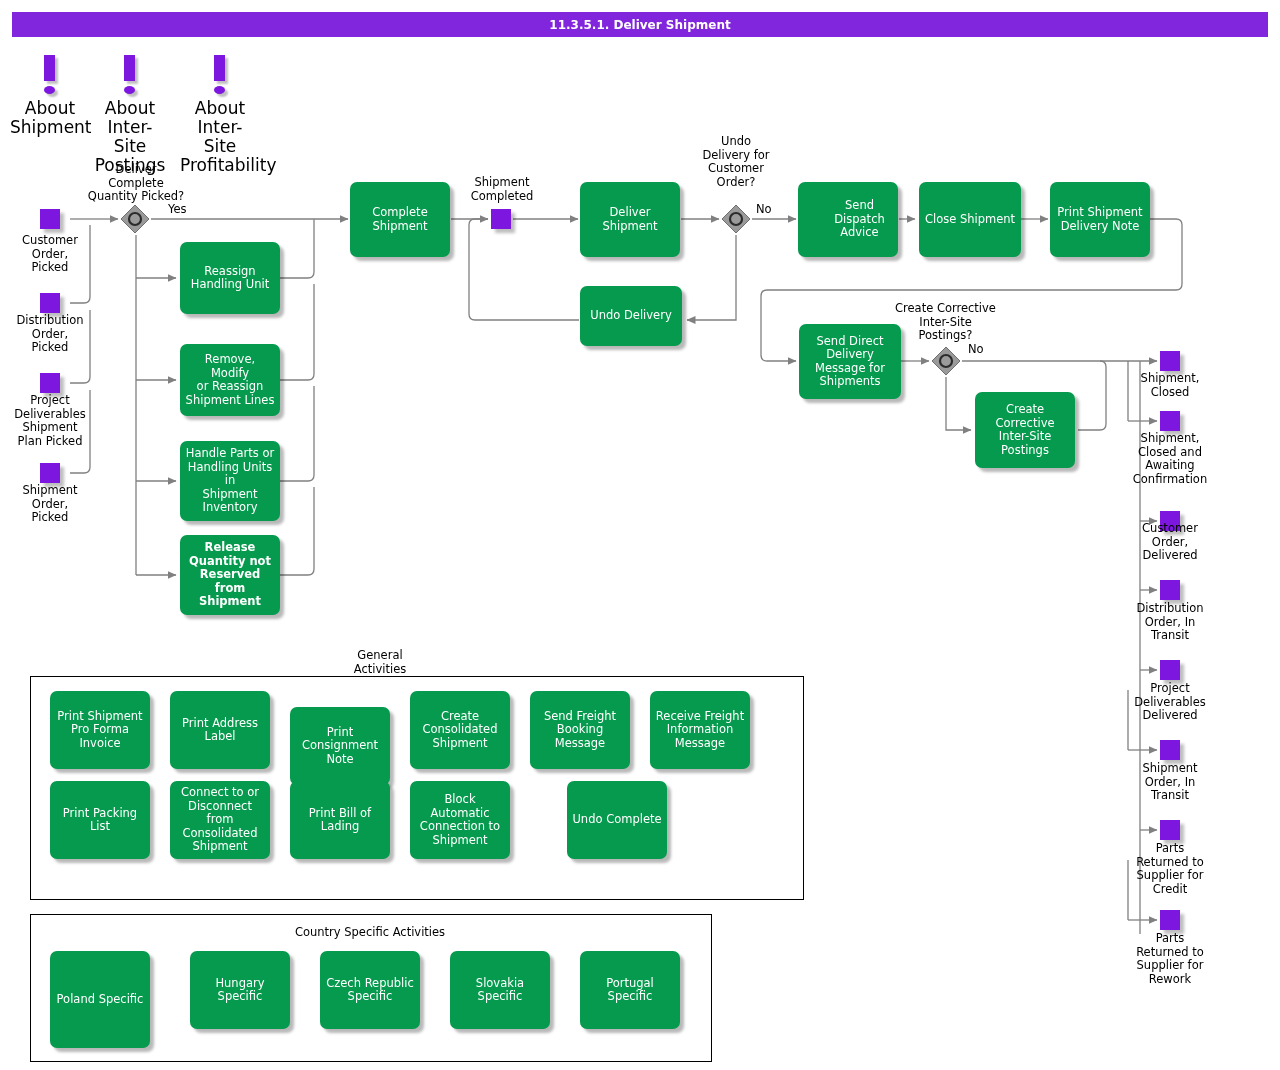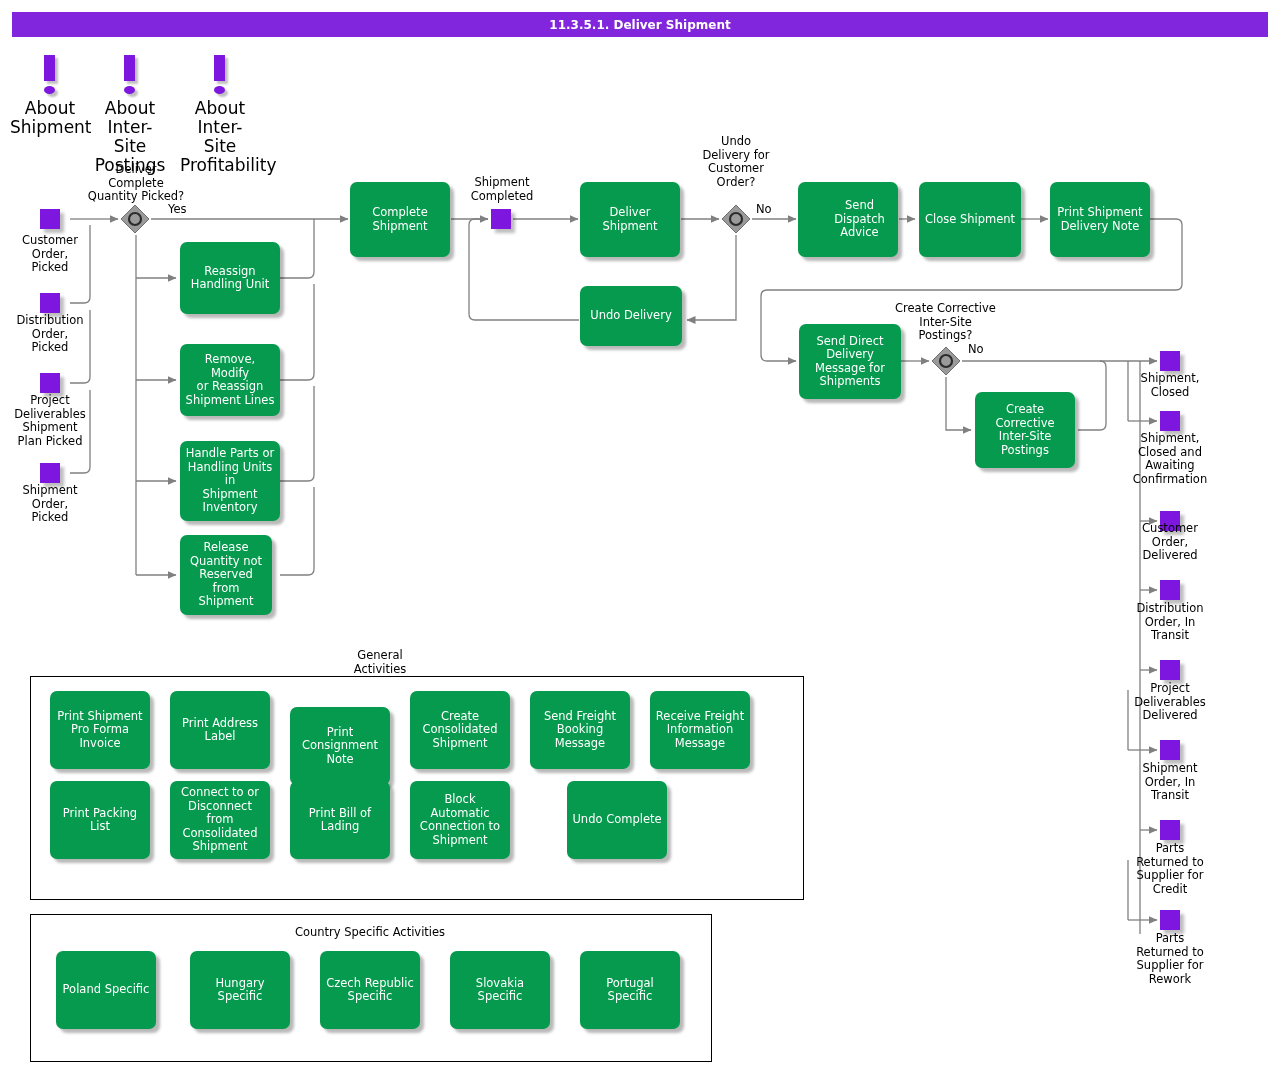--- a/index.html
+++ b/index.html
@@ -215,21 +215,21 @@
 
   <div class="act" style="left: 180px; top: 242px; width: 100px; height: 72px; white-space: pre-line;">Reassign
 Handling Unit</div>
   <div class="act" style="left: 180px; top: 344px; width: 100px; height: 72px; white-space: pre-line;">Remove, Modify
 or Reassign
 Shipment Lines</div>
   <div class="act" style="left: 180px; top: 441px; width: 100px; height: 80px; white-space: pre-line;">Handle Parts or
 Handling Units in
 Shipment
 Inventory</div>
-  <div class="act" style="left: 180px; top: 535px; width: 92px; height: 80px; white-space: pre-line;">Release
+  <div class="act" style="left: 180px; top: 535px; width: 100px; height: 80px; white-space: pre-line; font-weight: bold;">Release
 Quantity not
 Reserved from
 Shipment</div>
 
   <div class="act" style="left: 350px; top: 182px; width: 100px; height: 75px; white-space: pre-line;">Complete
 Shipment</div>
 
   <div class="lbl" style="left: 452px; top: 176px; width: 100px; white-space: pre-line;">Shipment
 Completed</div>
   <div class="state" style="left:491px;top:209px;"></div>
@@ -351,21 +351,21 @@
   <div class="act" style="left: 290px; top: 781px; width: 100px; height: 78px; white-space: pre-line;">Print Bill of
 Lading</div>
   <div class="act" style="left: 410px; top: 781px; width: 100px; height: 78px; white-space: pre-line;">Block Automatic
 Connection to
 Shipment</div>
   <div class="act" style="left: 530px; top: 781px; width: 100px; height: 78px; white-space: pre-line; margin-left: 37px;">Undo Complete</div>
 
   <div class="panel" style="left:30px;top:914px;width:680px;height:146px;"></div>
   <div class="panel-title" style="left: 270px; top: 926px; width: 200px; white-space: pre-line;">Country Specific Activities</div>
 
-  <div class="act" style="left: 56px; top: 951px; width: 100px; height: 78px; white-space: pre-line;">Poland Specific</div>
+  <div class="act" style="left: 50px; top: 951px; width: 100px; height: 97px; white-space: pre-line;">Poland Specific</div>
   <div class="act" style="left: 190px; top: 951px; width: 100px; height: 78px; white-space: pre-line;">Hungary Specific</div>
   <div class="act" style="left: 320px; top: 951px; width: 100px; height: 78px; white-space: pre-line;">Czech Republic
 Specific</div>
   <div class="act" style="left: 450px; top: 951px; width: 100px; height: 78px; white-space: pre-line;">Slovakia
 Specific</div>
   <div class="act" style="left: 580px; top: 951px; width: 100px; height: 78px; white-space: pre-line;">Portugal Specific</div>
 
 </div>
 
 </body></html>

